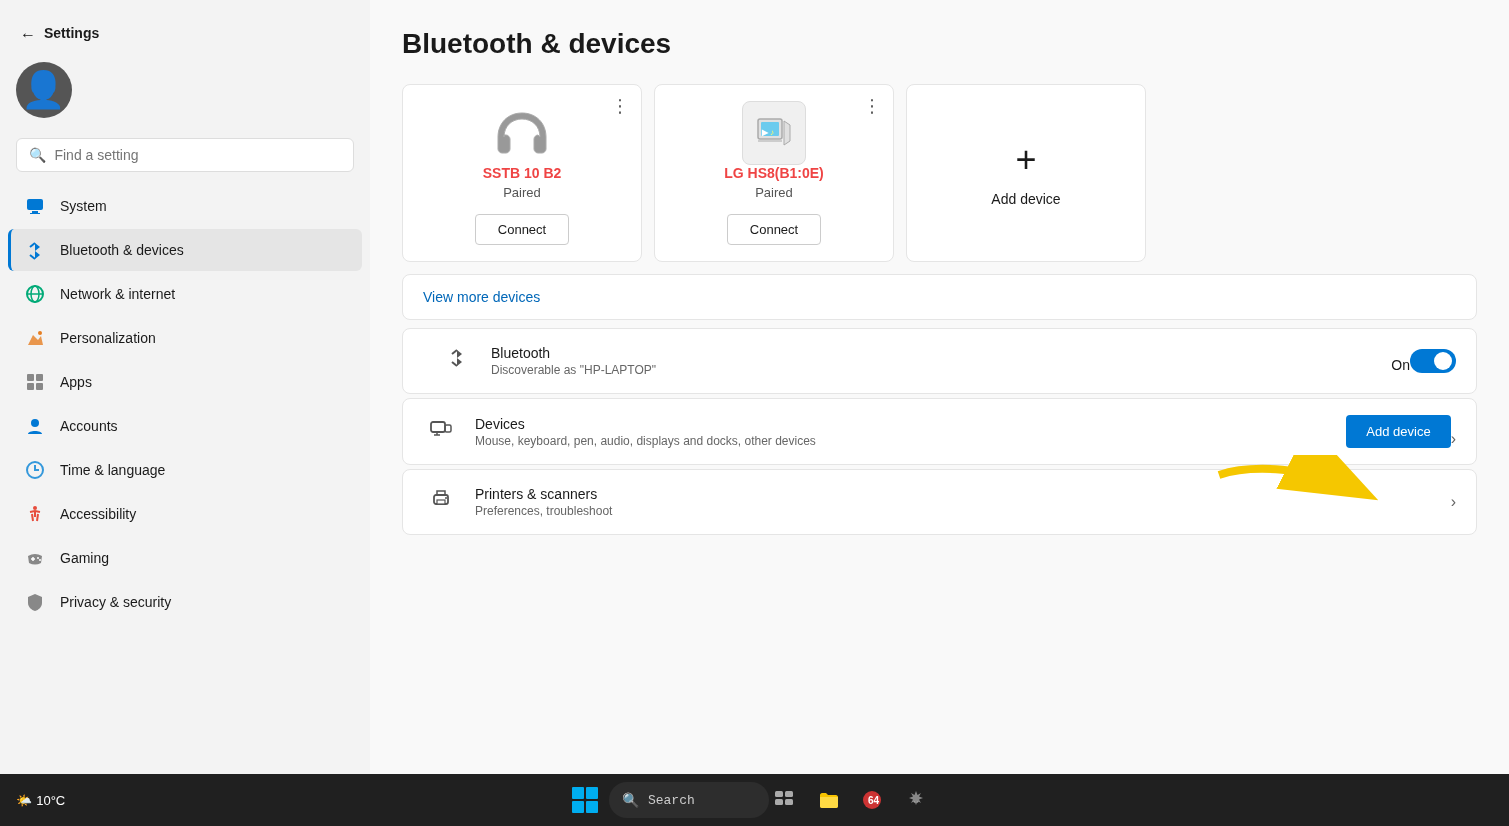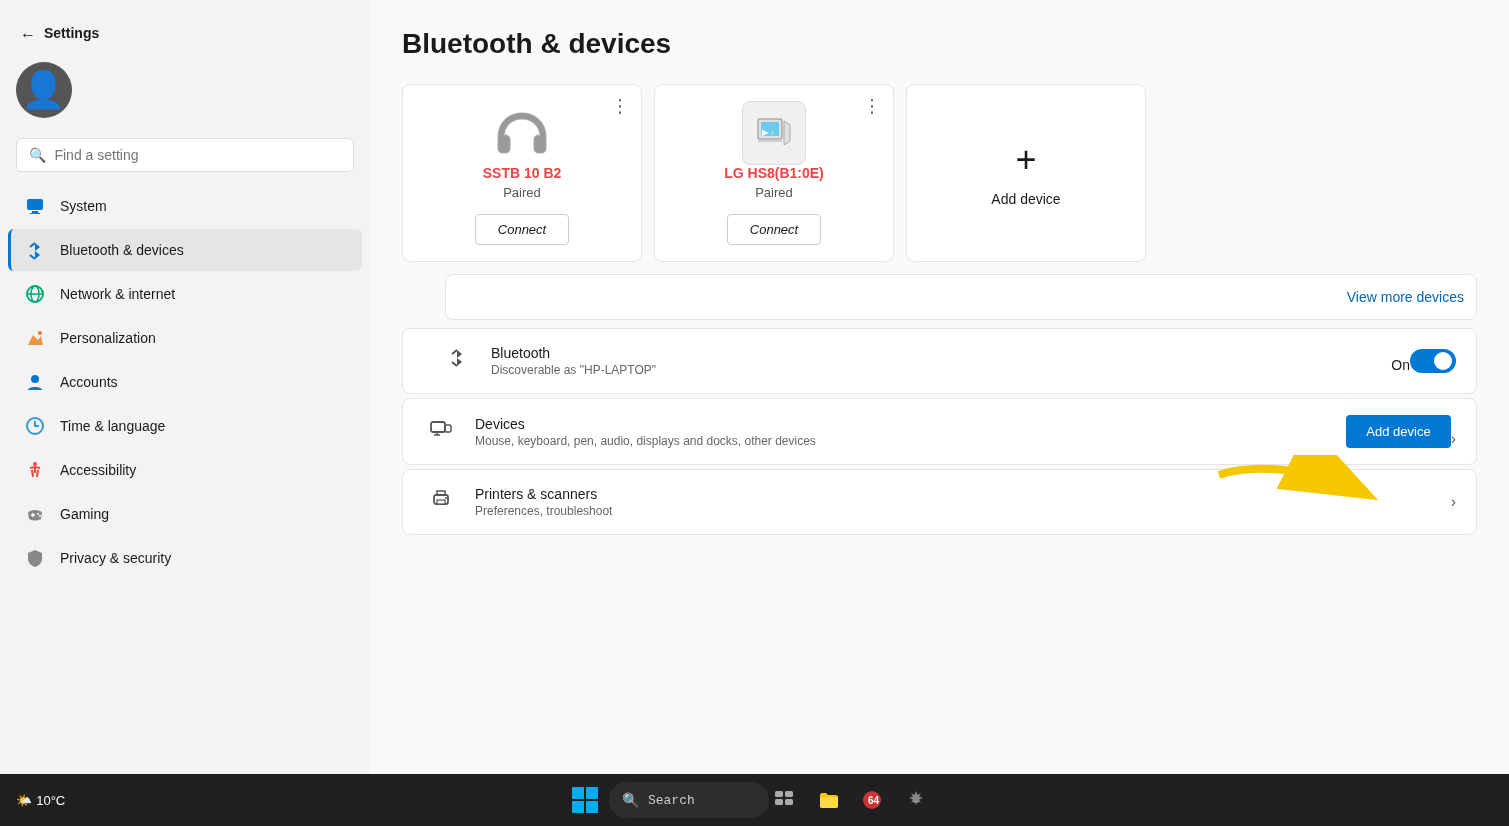--- a/index.html
+++ b/index.html
@@ -66,36 +66,36 @@
     .device-card {
       background: #fff; border-radius: 8px; padding: 16px;
       min-width: 240px; position: relative; display: flex; flex-direction: column; align-items: center;
       border: 1px solid #e5e5e5;
     }
     .device-card-menu { position: absolute; top: 10px; right: 12px; color: #555; font-size: 18px; cursor: pointer; }
     .device-card-name { font-size: 14px; font-weight: 600; color: #ef4444; margin-bottom: 4px; }
     .device-card-status { font-size: 13px; color: #555; margin-bottom: 14px; }
     .connect-btn {
       border: 1px solid #ccc; background: #fff; padding: 7px 22px;
-      border-radius: 4px; cursor: pointer; font-size: 13px; color: #1a1a1a; font-style: italic;
+      border-radius: 4px; cursor: pointer; font-size: 13px; color: #1a1a1a;
     }
 
     .add-device-card {
       background: #fff; border-radius: 8px; padding: 16px;
       min-width: 240px; display: flex; flex-direction: column; align-items: center;
       justify-content: center; cursor: pointer; border: 1px solid #e5e5e5; min-height: 170px;
     }
     .add-device-plus { font-size: 36px; color: #1a1a1a; margin-bottom: 10px; }
     .add-device-label { font-size: 14px; font-weight: 500; color: #1a1a1a; }
 
     
     .view-more-row {
-      background: #fff; border-radius: 8px; padding: 14px 12px;
-      display: flex; align-items: center; justify-content: flex-end;
-      margin-bottom: 8px; cursor: pointer; border: 1px solid #e5e5e5; margin-left: 43px;
+      background: #fff; border-radius: 8px; padding: 14px 20px;
+      display: flex; align-items: center; justify-content: flex-start;
+      margin-bottom: 8px; cursor: pointer; border: 1px solid #e5e5e5;
     }
     .view-more-text { color: #0067b8; font-size: 14px; font-weight: 500; }
 
     
     .settings-row {
       background: #fff; border-radius: 8px; padding: 16px 20px;
       display: flex; align-items: center; gap: 16px;
       margin-bottom: 4px; border: 1px solid #e5e5e5;
     }
     .settings-row-icon { font-size: 22px; color: #555; width: 36px; text-align: center; }
@@ -217,20 +217,31 @@
     <div class="nav-item">
       <div class="nav-item-icon">
         <svg width="20" height="20" viewBox="0 0 20 20">
             <path d="M3 17 L8 7 L13 12 L16 8 L18 17Z" fill="#e67e22" opacity="0.8"></path>
             <circle cx="15" cy="5" r="2" fill="#e67e22"></circle>
           </svg>
       </div>
       <span class="nav-item-label">Personalization</span>
     </div>
 
+    <div class="nav-item">
+      <div class="nav-item-icon">
+        <svg width="20" height="20" viewBox="0 0 20 20">
+            <rect x="2" y="2" width="7" height="7" rx="1" fill="#888"></rect>
+            <rect x="11" y="2" width="7" height="7" rx="1" fill="#888"></rect>
+            <rect x="2" y="11" width="7" height="7" rx="1" fill="#888"></rect>
+            <rect x="11" y="11" width="7" height="7" rx="1" fill="#888"></rect>
+          </svg>
+      </div>
+      <span class="nav-item-label">Apps</span>
+    </div>
 
     <div class="nav-item">
       <div class="nav-item-icon">
         <svg width="20" height="20" viewBox="0 0 20 20">
             <circle cx="10" cy="7" r="4" fill="#0078d4"></circle>
             <path d="M3 18 C3 14 17 14 17 18" fill="#0078d4"></path>
           </svg>
       </div>
       <span class="nav-item-label">Accounts</span>
     </div>

